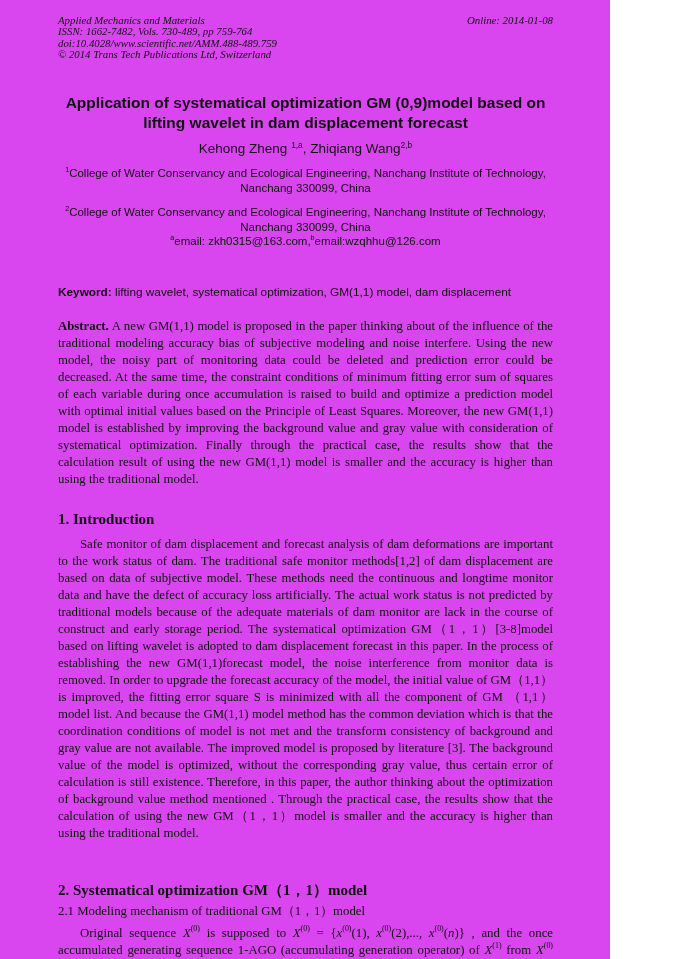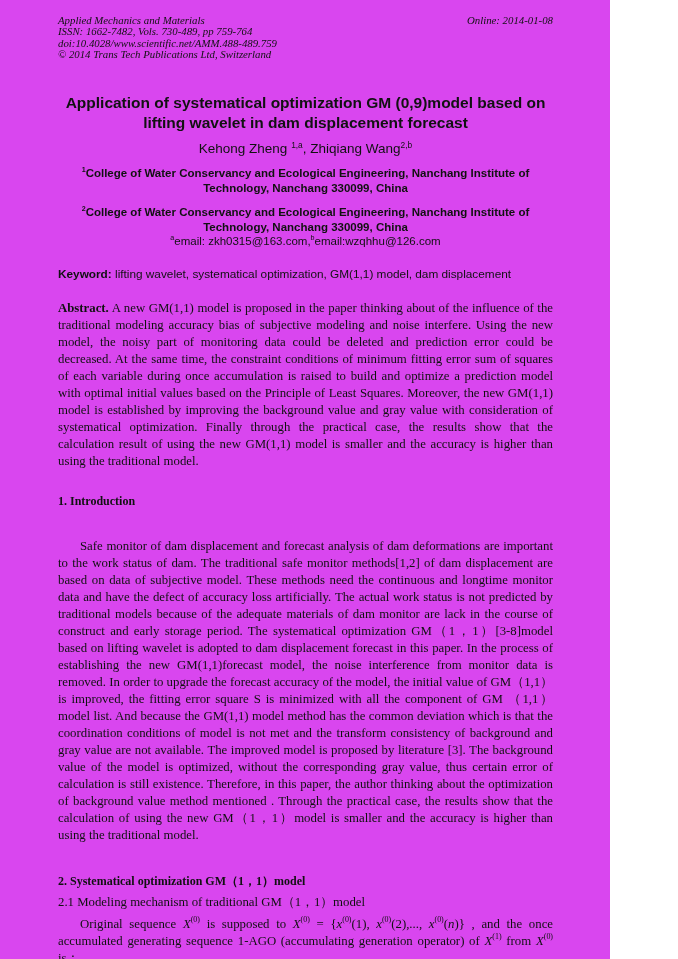--- a/index.html
+++ b/index.html
@@ -39,51 +39,51 @@
     font-size: 13.5px;
     text-align: center;
     margin-top: 8px;
   }
   .affil, .emails {
     font-family: "Liberation Sans", "DejaVu Sans", sans-serif;
     font-size: 11.5px;
     line-height: 14.5px;
     text-align: center;
   }
-  .affil { margin-top: 10px; font-weight: bold; }
+  .affil { margin-top: 10px; }
   .emails { margin-top: 0; }
 
   .keyword {
     font-family: "Liberation Sans", "DejaVu Sans", sans-serif;
     font-size: 11.8px;
     line-height: 15px;
-    margin: 18px 0 0 0;
+    margin: 36px 0 0 0;
   }
   .keyword .kw-label { font-weight: bold; }
 
   .bodytext {
     font-family: "Liberation Serif", "DejaVu Serif", serif;
     font-size: 12.8px;
     line-height: 17px;
     text-align: justify;
     margin: 0;
   }
   .abstract { margin-top: 18px; }
   .indent { text-indent: 22px; }
 
   .h-section {
     font-family: "Liberation Serif", "DejaVu Serif", serif;
     font-weight: bold;
-    font-size: 12px;
+    font-size: 15px;
     line-height: 17px;
     margin: 0;
   }
   .h-intro { margin-top: 23px; }
-  .p-intro { margin-top: 28px; }
-  .h-model { margin-top: 29px; }
+  .p-intro { margin-top: 8px; }
+  .h-model { margin-top: 40px; }
   .subhead {
     font-family: "Liberation Serif", "DejaVu Serif", serif;
     font-size: 12.8px;
     line-height: 17px;
     margin-top: 4px;
   }
   .p-model { margin-top: 5px; }
 
   .equation {
     display: flex;

